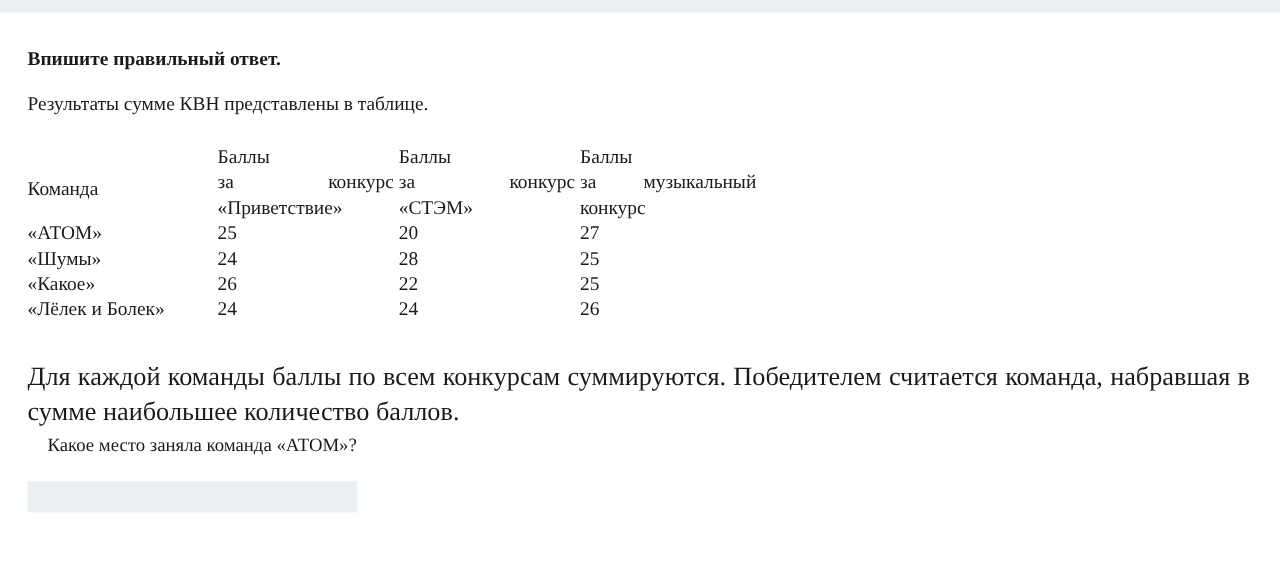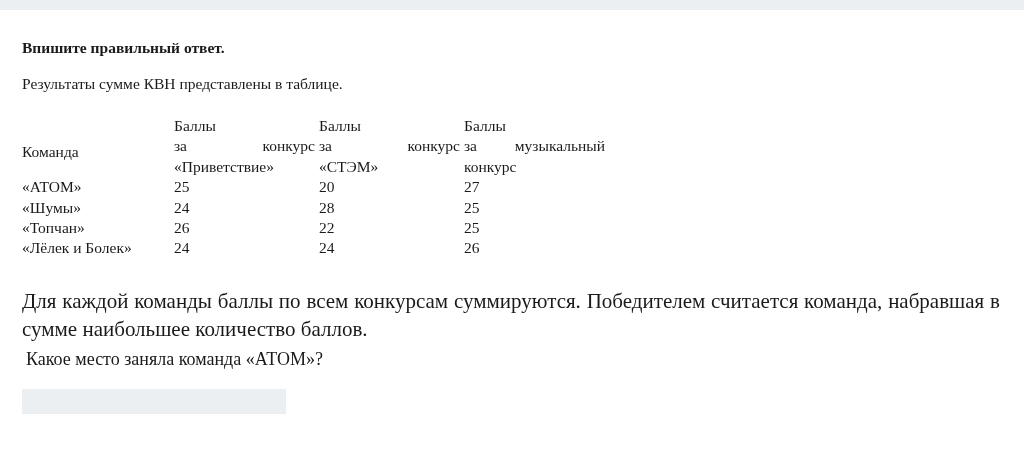--- a/index.html
+++ b/index.html
@@ -78,23 +78,23 @@
     padding-top: 3px;
   }
   .explain {
     font-size: 21px;
     line-height: 1.35;
     text-align: justify;
     margin: 28px 0 0 0;
     width: 978px;
   }
   .question {
-    font-size: 18px;
+    font-size: 15px;
     line-height: 1.35;
-    margin: 3px 0 0 4px;
+    margin: 3px 0 0 16px;
   }
   .answer-box {
     margin-top: 18px;
     width: 252px;
     height: 25px;
     background: #eceff1;
     border: none;
     outline: none;
     font-family: "Liberation Serif", serif;
     font-size: 15.5px;
@@ -153,21 +153,21 @@
         <td class="col-score">20</td>
         <td class="col-score">27</td>
       </tr>
       <tr class="body-row">
         <td class="col-team team-name-cell">«Шумы»</td>
         <td class="col-score">24</td>
         <td class="col-score">28</td>
         <td class="col-score">25</td>
       </tr>
       <tr class="body-row">
-        <td class="col-team team-name-cell">«Топчан»</td>
+        <td class="col-team team-name-cell">«Какое»</td>
         <td class="col-score">26</td>
         <td class="col-score">22</td>
         <td class="col-score">25</td>
       </tr>
       <tr class="body-row">
         <td class="col-team team-name-cell">«Лёлек и Болек»</td>
         <td class="col-score">24</td>
         <td class="col-score">24</td>
         <td class="col-score">26</td>
       </tr>

